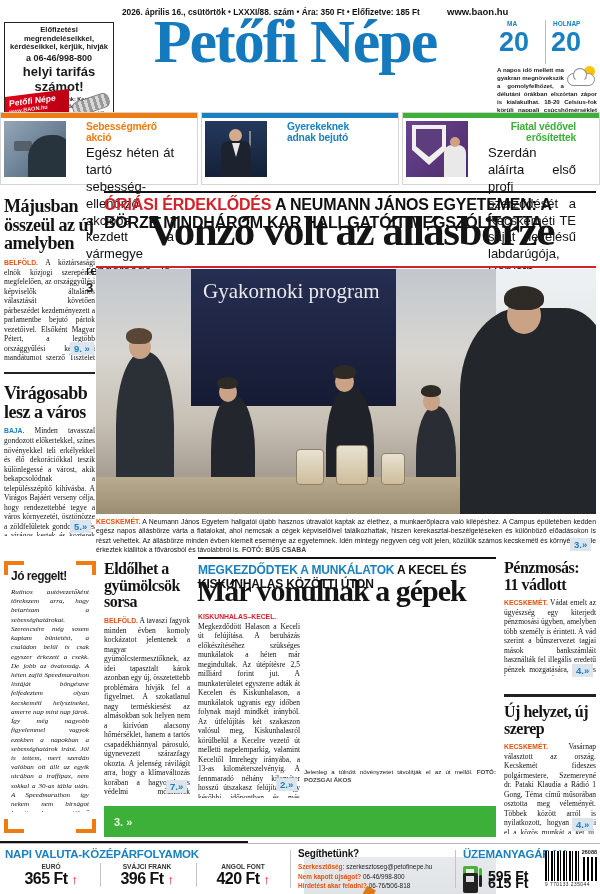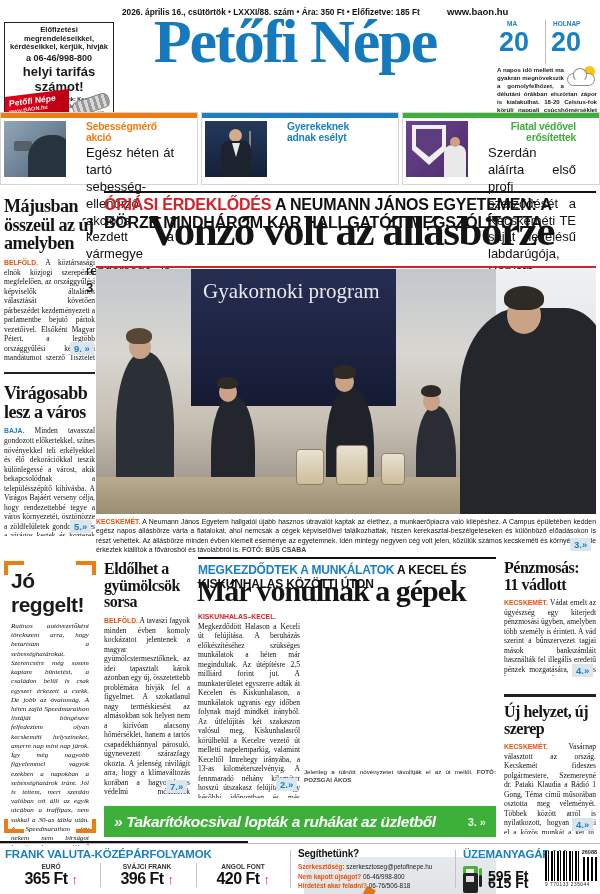--- a/index.html
+++ b/index.html
@@ -73,21 +73,21 @@
   .lab.orange{color:#e8500f;}
   .lab.blue{color:#1a80c2;}
   .lab.red{color:#d2232a;}
   
   .morning{left:4px;top:561px;width:92px;height:272px;box-sizing:border-box;padding:8px 7px;}
   .corner{position:absolute;width:16px;height:10px;}
   .c-tl{left:0;top:0;border-left:4px solid #ef7c10;border-top:4px solid #ef7c10;}
   .c-tr{right:0;top:0;border-right:4px solid #ef7c10;border-top:4px solid #ef7c10;}
   .c-bl{left:0;bottom:0;border-left:4px solid #ef7c10;border-bottom:4px solid #ef7c10;}
   .c-br{right:0;bottom:0;border-right:4px solid #ef7c10;border-bottom:4px solid #ef7c10;}
-  .mtitle{font-family:"Liberation Sans",sans-serif;font-weight:bold;font-size:21px;letter-spacing:-0.5px;}
+  .mtitle{font-family:"Liberation Sans",sans-serif;font-weight:bold;font-size:12px;letter-spacing:-0.5px;}
   .mbody{font-style:italic;font-size:7.1px;line-height:1.3;color:#111;margin-top:5px;text-align:justify;}
   
   .photo{overflow:hidden;position:relative;}
   .mainphoto{background:linear-gradient(180deg,#c2c7cd 0%,#d8d6d1 34%,#c7c0b4 62%,#8f867a 100%);}
   .mp-banner{position:absolute;left:19%;top:0;width:41%;height:56%;
              background:linear-gradient(180deg,#262e52,#161b33);}
   .mp-banner-text{color:#e9e9ef;font-family:"Liberation Serif",serif;font-size:21px;padding:10px 12px;}
   .mp-window{position:absolute;right:0;top:0;width:20%;height:48%;background:linear-gradient(180deg,#eef1f3,#dfe4e2);}
   .sil{position:absolute;background:#2b2f36;border-radius:46% 46% 12% 12%;}
   .head{position:absolute;border-radius:50%;background:#caa386;}
@@ -202,21 +202,21 @@
   <div class="abs teaser" style="left:201px;width:198px;">
     <div class="tbar" style="background:#1a80c2;"></div>
     <div class="trow">
       <div class="tthumb photo thumb-podium">
         <span class="pd-mic"></span>
           <span class="pd-head"></span>
           <span class="pd-body"></span>
           <span class="pd-shirt"></span>
       </div>
       <div class="ttext">
-        <div class="ttitle" style="color:#1a80c2;">Gyerekeknek adnak esélyt</div>
+        <div class="ttitle" style="color:#1a80c2;">Gyerekeknek adnak bejutó</div>
       </div>
     </div>
   </div>
 
   <div class="abs teaser" style="left:402px;width:198px;">
     <div class="tbar" style="background:#3db039;"></div>
     <div class="trow">
       <div class="tthumb photo thumb-kte">
         <span class="kte-shield"></span>
           <span class="kte-in"></span>
@@ -331,21 +331,20 @@
   <div class="abs photo roadphoto" style="left:304px;top:612px;width:192px;height:152px;">
     <span class="rp-arm"></span>
 
   </div>
   <div class="abs caption" style="left:304px;top:768px;width:192px;font-size:6.2px;">
     <span>Jelenleg a túlnőtt növényzetet távolítják el az út mellől.</span>
     <span class="cap-credit">FOTÓ: POZSGAI ÁKOS</span>
   </div>
 
   <div class="abs gbanner">
-    <span class="gb-text">» Takarítókocsival lopták a ruhákat az üzletből</span>
     <span class="gb-page">3. »</span>
   </div>
 
   <div class="abs" style="left:504px;top:560px;width:92px;">
     <div class="atitle small">Pénzmosás: 11 vádlott</div>
     <div class="abody just" style="height:78px;">
       <span class="lab orange">KECSKEMÉT.</span>
       <span>Vádat emelt az ügyészség egy kiterjedt pénzmosási ügyben, amelyben több személy is érintett. A vád szerint a bűnszervezet tagjai mások bankszámláit használták fel illegális eredetű pénzek mozgatására, jelentős haszonra szert téve.</span>
     </div>
   </div>
@@ -358,21 +357,21 @@
     <div class="abody just" style="height:92px;">
       <span class="lab orange">KECSKEMÉT.</span>
       <span>Vasárnap választott az ország. Kecskemét fideszes polgármestere, Szemereyné dr. Pataki Klaudia a Rádió 1 Gong, Téma című műsorában osztotta meg véleményét. Többek között arról is nyilatkozott, hogyan képzeli el a közös munkát a két új, Tisza páros országgyűlési képviselővel.</span>
     </div>
   </div>
   <div class="chip" style="left:572px;top:818px;">4.»</div>
 
   <div class="abs f-blackbar"></div>
   <div class="abs f-grayline"></div>
 
-  <div class="abs ftitle" style="left:5px;top:848px;">FRANK VALUTA-KÖZÉPÁRFOLYAMOK</div>
+  <div class="abs ftitle" style="left:5px;top:848px;">NAPI VALUTA-KÖZÉPÁRFOLYAMOK</div>
 
   <div class="cur-col" style="left:5px;">
     <div class="cur-lab">EURÓ</div>
     <div class="cur-val"><span>365 Ft</span>
       <span class="cur-up">↑</span></div>
   </div>
   <div class="vsep" style="left:100px;top:863px;height:24px;"></div>
   <div class="cur-col" style="left:101px;">
     <div class="cur-lab">SVÁJCI FRANK</div>
     <div class="cur-val"><span>396 Ft</span>

